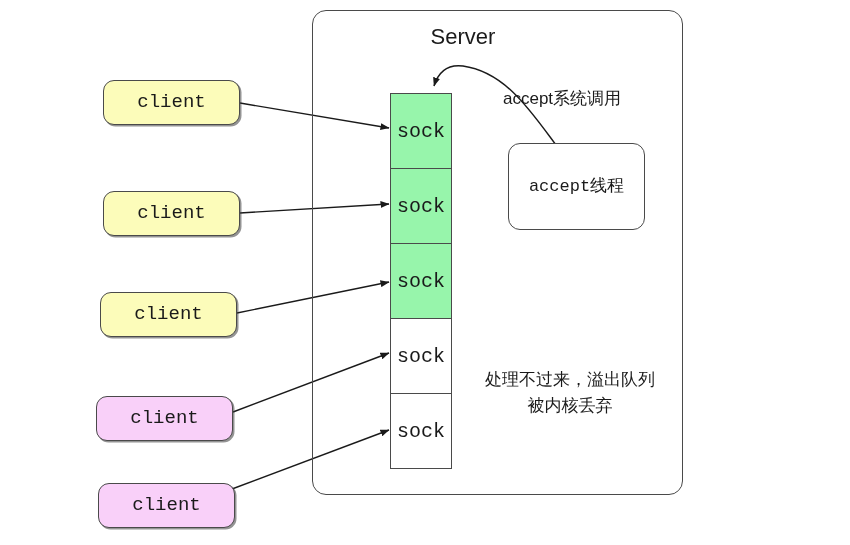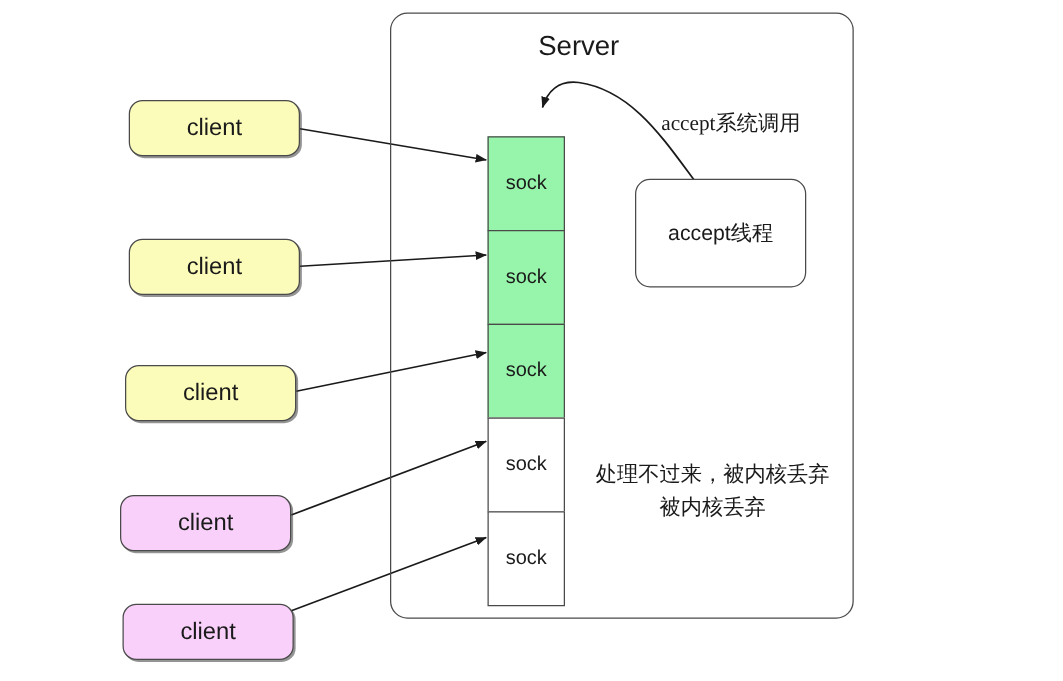--- a/index.html
+++ b/index.html
@@ -24,20 +24,21 @@
   }
   .node {
     position: absolute;
     box-sizing: border-box;
     display: flex;
     align-items: center;
     justify-content: center;
     color: #1a1a1a;
     text-align: right;
     line-height: 1.25;
+    font-family: Liberation Mono, monospace;
   }
   .client-box {
     border: 1.4px solid #4a4a4a;
     border-radius: 11px;
     font-size: 19px;
     box-shadow: 1.5px 1.5px 0px rgba(60,60,60,0.55);
   }
   .client-yellow { background: #fcfcba; }
   .client-purple { background: #f9d0f9; }
 
@@ -47,23 +48,22 @@
     background: transparent;
   }
   .accept-thread-box {
     border: 1.4px solid #4a4a4a;
     border-radius: 12px;
     background: #ffffff;
     font-size: 17px;
   }
   .sock-cell {
     border: 1.3px solid #4a4a4a;
-    font-size: 16px;
+    font-size: 20px;
     background: #ffffff;
-    margin-top: 16px;
   }
   .sock-green { background: #97f5ab; }
   .sock-white { background: #ffffff; }
 
   .label {
     position: absolute;
     color: #1a1a1a;
     white-space: nowrap;
   }
   .title-label { font-size: 22px; }
@@ -99,28 +99,28 @@
     <line x1="232" y1="489" x2="389" y2="430" stroke="#1a1a1a" stroke-width="1.4" marker-end="url(#arrowhead)"></line>
 
     <path d="M 556 145 C 530 110, 505 72, 463 66 C 447 64, 438 73, 434 86" fill="none" stroke="#1a1a1a" stroke-width="1.4" marker-end="url(#arrowhead)"></path>
   </svg>
 
   <div class="node server-box" style="left:312px; top:10px; width:371px; height:485px;"></div>
 
   <div class="label title-label" style="left:463px; top:24px; transform:translateX(-50%);">Server</div>
 
 
-  <div class="label accept-call-label" style="left:529px; top:87px;font-family:Liberation Serif, serif;">accept系统调用</div>
+  <div class="label accept-call-label" style="left:503px; top:87px;">accept系统调用</div>
 
   <div class="node accept-thread-box" style="left:508px; top:143px; width:137px; height:87px;">
     <span>accept线程</span>
   </div>
 
   <div class="label overflow-label" style="left:570px; top:367px; transform:translateX(-50%); width:230px;">
-    <div>处理不过来，被内核丢弃</div>
+    <div>处理不过来，溢出队列</div>
     <div>被内核丢弃</div>
   </div>
 
   <div class="node sock-cell sock-green" style="left:390px; top:93px; width:62px; height:76px;">
     <span>sock</span>
   </div>
   <div class="node sock-cell sock-green" style="left:390px; top:168px; width:62px; height:76px;">
     <span>sock</span>
   </div>
   <div class="node sock-cell sock-green" style="left:390px; top:243px; width:62px; height:76px;">

